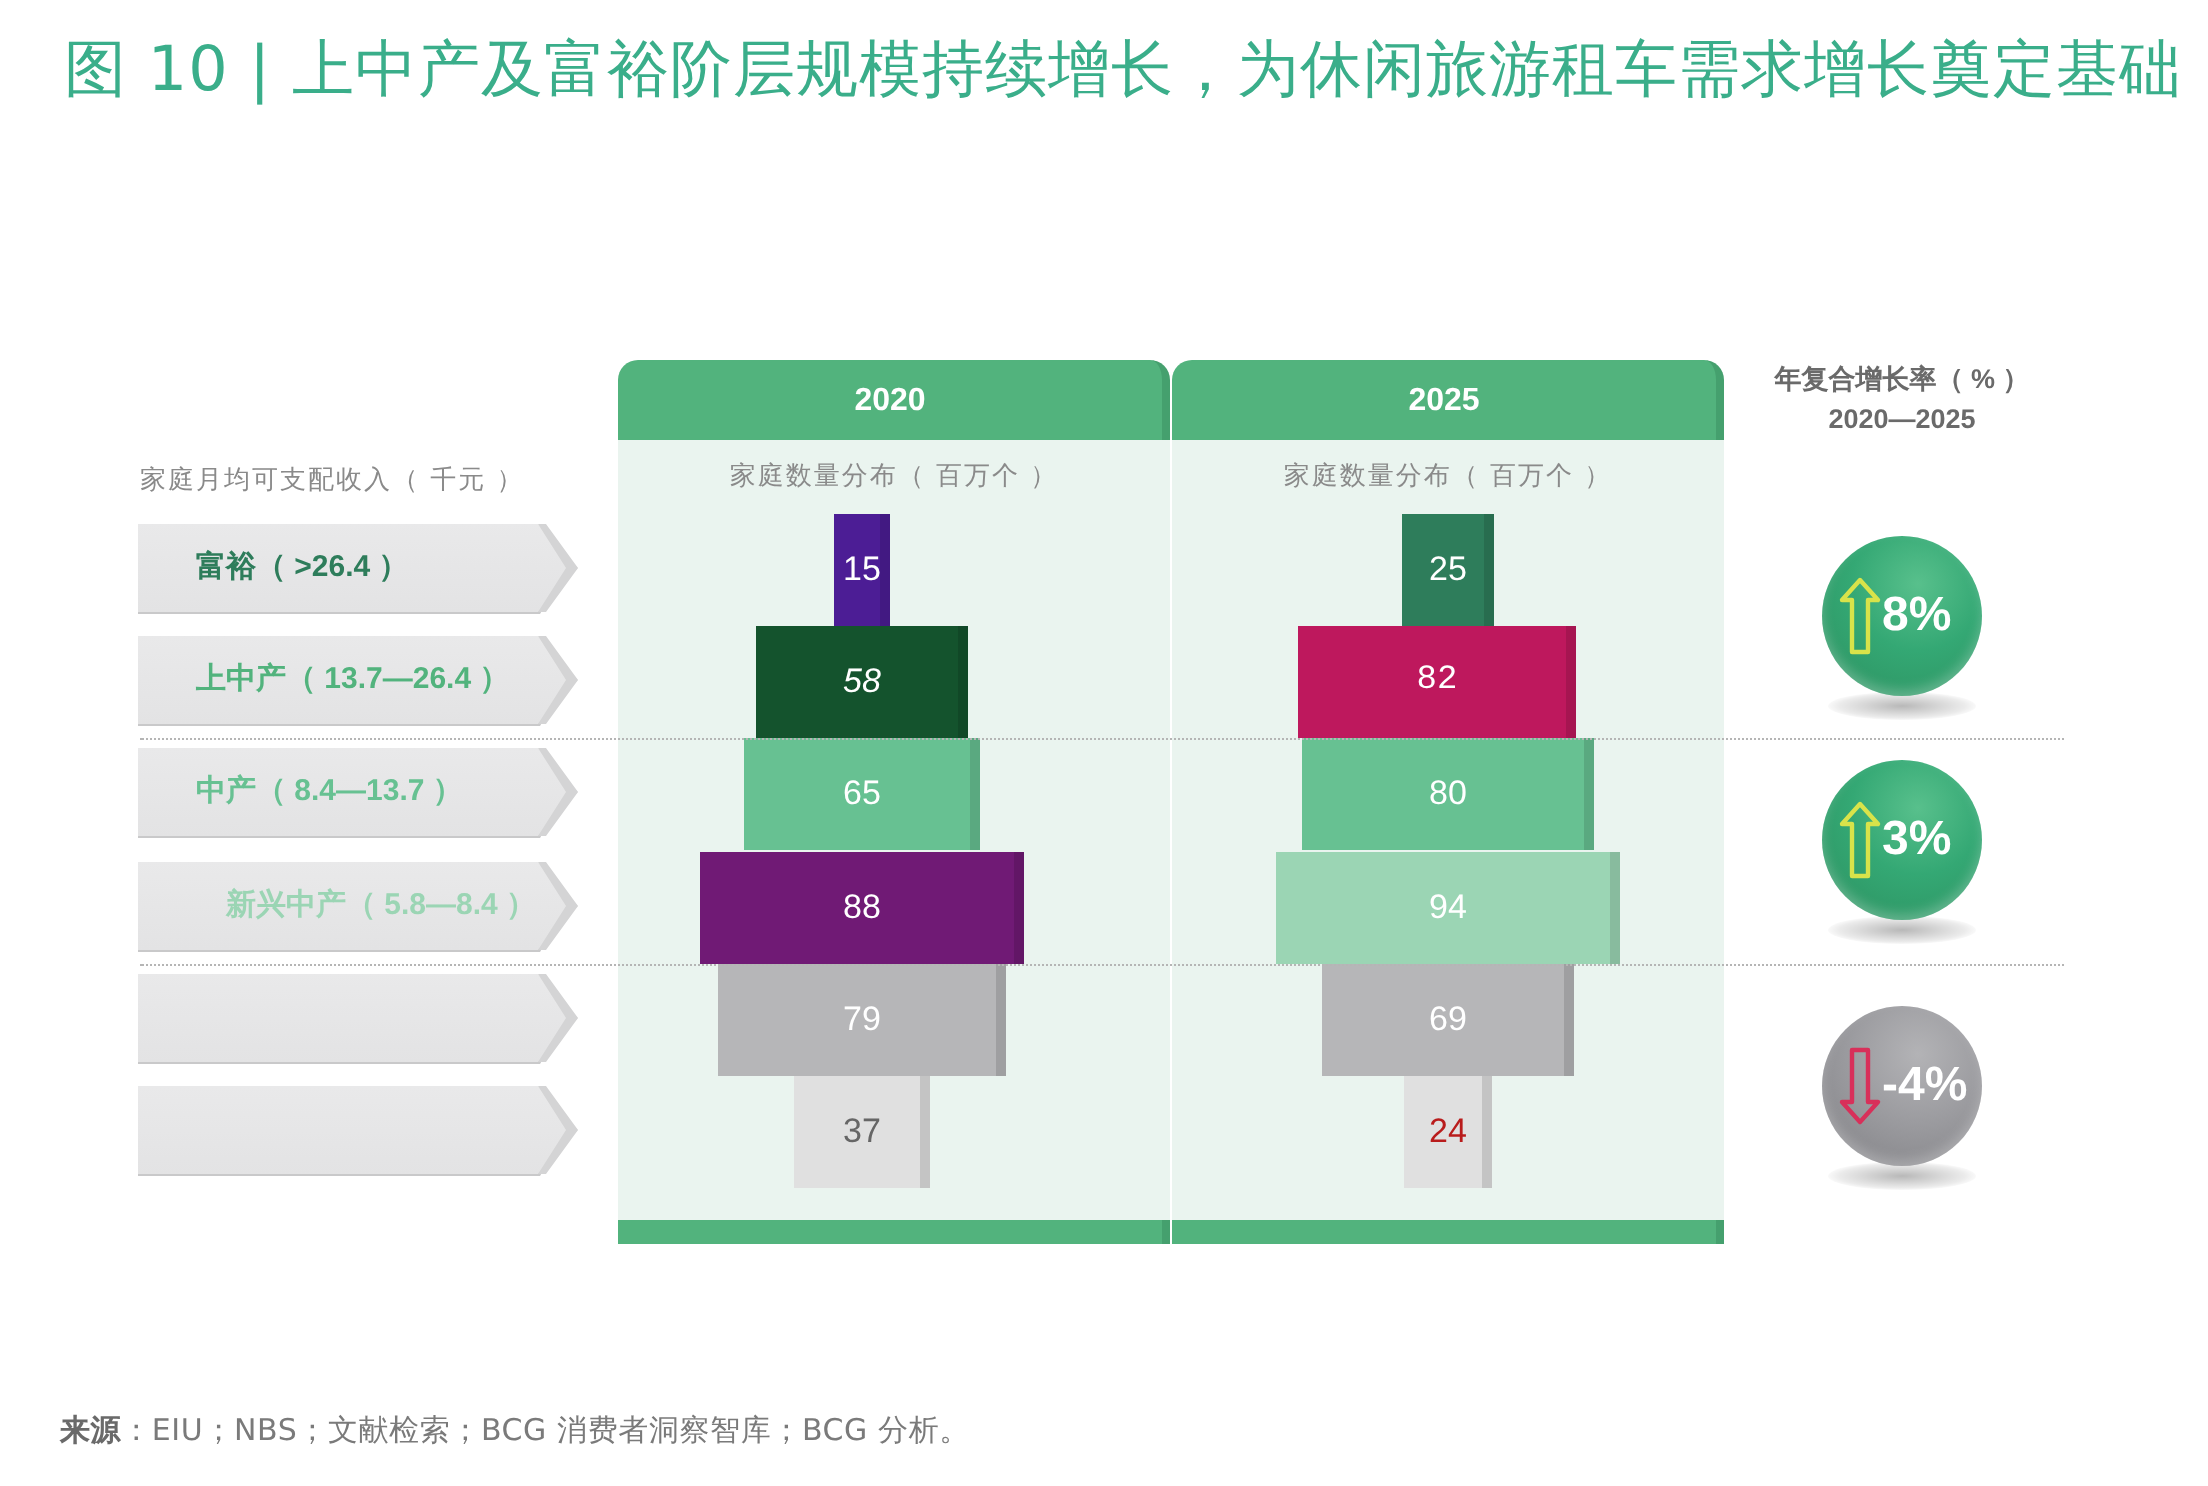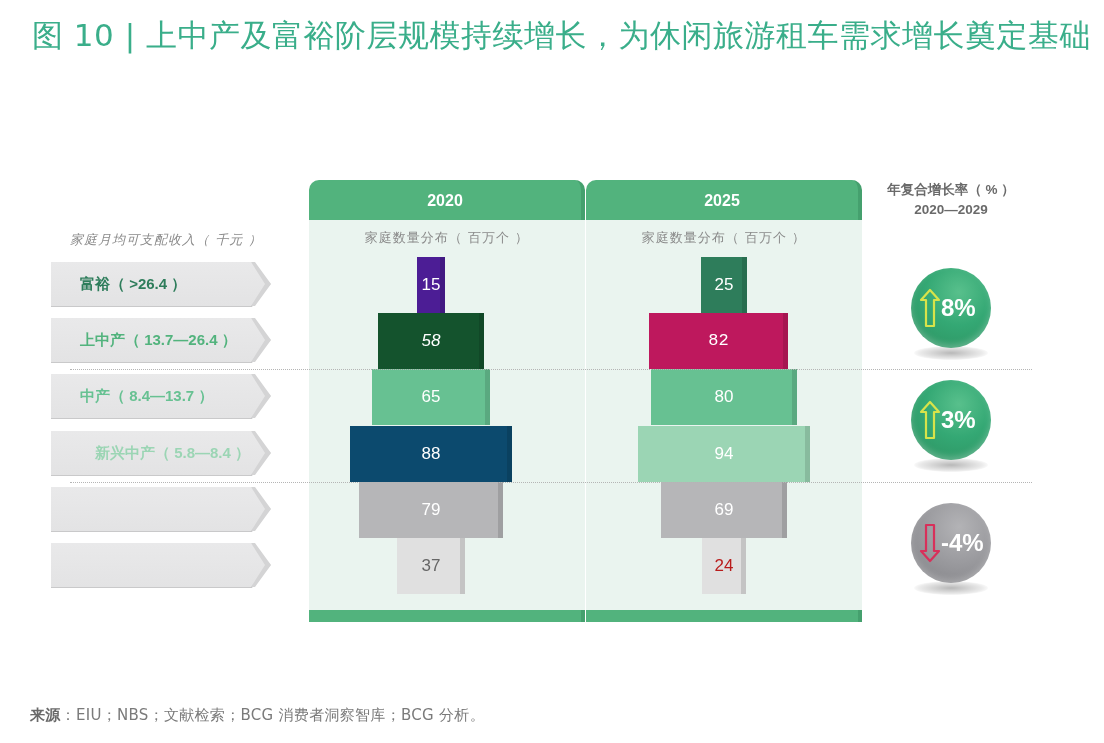--- a/index.html
+++ b/index.html
@@ -8,25 +8,24 @@
 
   .title {
     position: absolute; left: 32px; top: 14px; width: 1060px;
     color: #3aae8a; font-size: 31px; line-height: 43px; font-weight: normal;
     letter-spacing: 0.5px;
   }
 
   .income-header {
     position: absolute; left: 70px; top: 231px; font-size: 13px; color: #8a8a8a;
     letter-spacing: 1px;
-    font-style: italic;
   }
 
   .label-row {
-    position: absolute; left: 51px; width: 220px; height: 44px;
+    position: absolute; left: 69px; width: 220px; height: 44px;
   }
   .label-shape {
     position: absolute; inset: 0;
     background: linear-gradient(180deg, #e9e9ea 0%, #e3e3e4 100%);
     clip-path: polygon(0 0, 200px 0, 220px 50%, 200px 100%, 0 100%);
     box-shadow: none;
   }
   .label-shadow {
     position: absolute; left: 0; top: 40px; width: 212px; height: 5px;
     background: #c9c9ca;
@@ -171,37 +170,37 @@
   <div class="panel-bg"></div>
   <div class="panel-head">2025</div>
   <div class="panel-sub">家庭数量分布（ 百万个 ）</div>
   <div class="panel-foot"></div>
 </div>
 
 <div id="bars">
     <div class="bar" style="left: 417px; width: 28px; top: 257px; background: #4c1d95; color: rgb(255, 255, 255);"><span>15</span><div class="shade"></div></div>
     <div class="bar" style="left: 377.93px; width: 106.14px; top: 313px; background: #14532d; color: rgb(255, 255, 255); font-style: italic;"><span>58</span><div class="shade"></div></div>
     <div class="bar" style="left: 371.525px; width: 118.95px; top: 369px; background: rgb(103, 193, 146); color: rgb(255, 255, 255);"><span>65</span><div class="shade"></div></div>
-    <div class="bar" style="left: 350.48px; width: 161.04px; top: 426px; background: #0c4a6e; color: rgb(255, 255, 255);"><span>88</span><div class="shade"></div></div>
+    <div class="bar" style="left: 350.48px; width: 161.04px; top: 426px; background: #701a75; color: rgb(255, 255, 255);"><span>88</span><div class="shade"></div></div>
     <div class="bar" style="left: 358.715px; width: 144.57px; top: 482px; background: rgb(182, 182, 184); color: rgb(255, 255, 255);"><span>79</span><div class="shade"></div></div>
     <div class="bar" style="left: 397.145px; width: 67.71px; top: 538px; background: rgb(224, 224, 224); color: rgb(102, 102, 102);"><span>37</span><div class="shade"></div></div>
     <div class="bar" style="left: 701.125px; width: 45.75px; top: 257px; background: rgb(46, 125, 91); color: rgb(255, 255, 255);"><span>25</span><div class="shade"></div></div>
     <div class="bar" style="left: 648.97px; width: 139px; top: 313px; background: #be185d; color: rgb(255, 255, 255); font-family: Liberation Mono, monospace;"><span>82</span><div class="shade"></div></div>
     <div class="bar" style="left: 650.8px; width: 146.4px; top: 369px; background: rgb(103, 193, 146); color: rgb(255, 255, 255);"><span>80</span><div class="shade"></div></div>
     <div class="bar" style="left: 637.99px; width: 172.02px; top: 426px; background: rgb(155, 213, 180); color: rgb(255, 255, 255);"><span>94</span><div class="shade"></div></div>
     <div class="bar" style="left: 660.865px; width: 126.27px; top: 482px; background: rgb(182, 182, 184); color: rgb(255, 255, 255);"><span>69</span><div class="shade"></div></div>
     <div class="bar" style="left: 702.04px; width: 43.92px; top: 538px; background: rgb(224, 224, 224); color: #b91c1c;"><span>24</span><div class="shade"></div></div>
   </div>
 
 <div class="dotted" style="top:369px;"></div>
 <div class="dotted" style="top:482px;"></div>
 
 <div class="cagr-head">
   <div>年复合增长率（ % ）</div>
-  <div>2020—2029</div>
+  <div>2020—2025</div>
 </div>
 
 <div id="bubbles">
     <div class="bubble-wrap" style="left: 906px; top: 268px;">
       <div class="bubble-shadow"></div>
       <div class="bubble green">
         <svg class="bubble-arrow" viewBox="0 0 22 40">
           <path d="M11 2 L20 12 L15 12 L15 38 L7 38 L7 12 L2 12 Z" fill="none" stroke="#d8e34a" stroke-width="2.2" stroke-linejoin="round"></path>
         </svg>
         <div class="bubble-text">8%</div>

